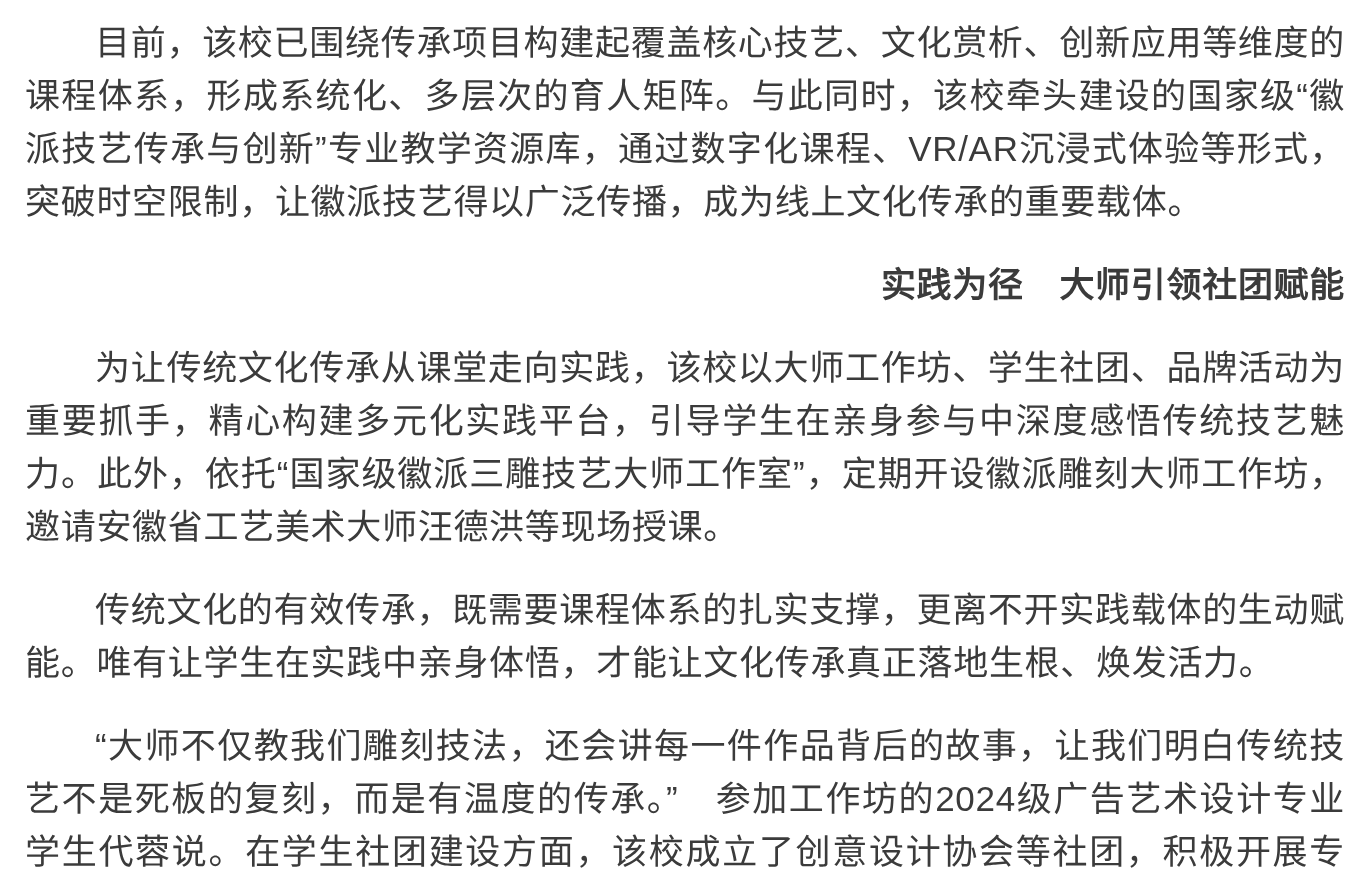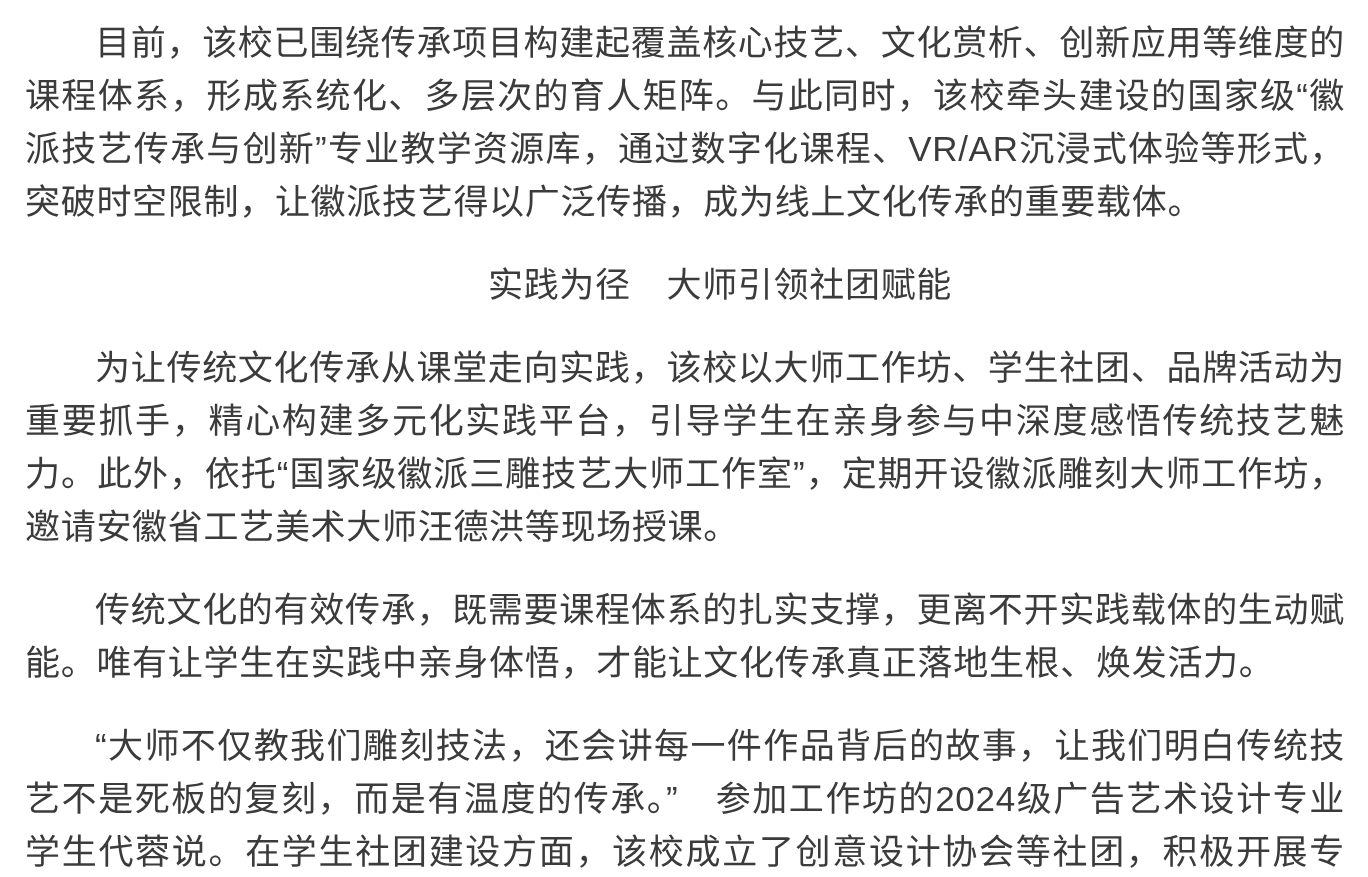--- a/index.html
+++ b/index.html
@@ -29,22 +29,22 @@
     line-height: 53px;
     letter-spacing: 0.7px;
     margin: 0 0 30px 0;
     text-indent: 2em;
     text-align: justify;
     text-justify: inter-ideograph;
     word-break: break-all;
   }
 
   .heading {
-    font-weight: normal;
-    text-align: center;
+    font-weight: bold;
+    text-align: right;
   }
 </style>
 </head>
 <body>
 
 <div class="article">
 
   <p class="para">目前，该校已围绕传承项目构建起覆盖核心技艺、文化赏析、创新应用等维度的课程体系，形成系统化、多层次的育人矩阵。与此同时，该校牵头建设的国家级“徽派技艺传承与创新”专业教学资源库，通过数字化课程、VR/AR沉浸式体验等形式，突破时空限制，让徽派技艺得以广泛传播，成为线上文化传承的重要载体。</p>
 
   <h2 class="heading">实践为径　大师引领社团赋能</h2>

